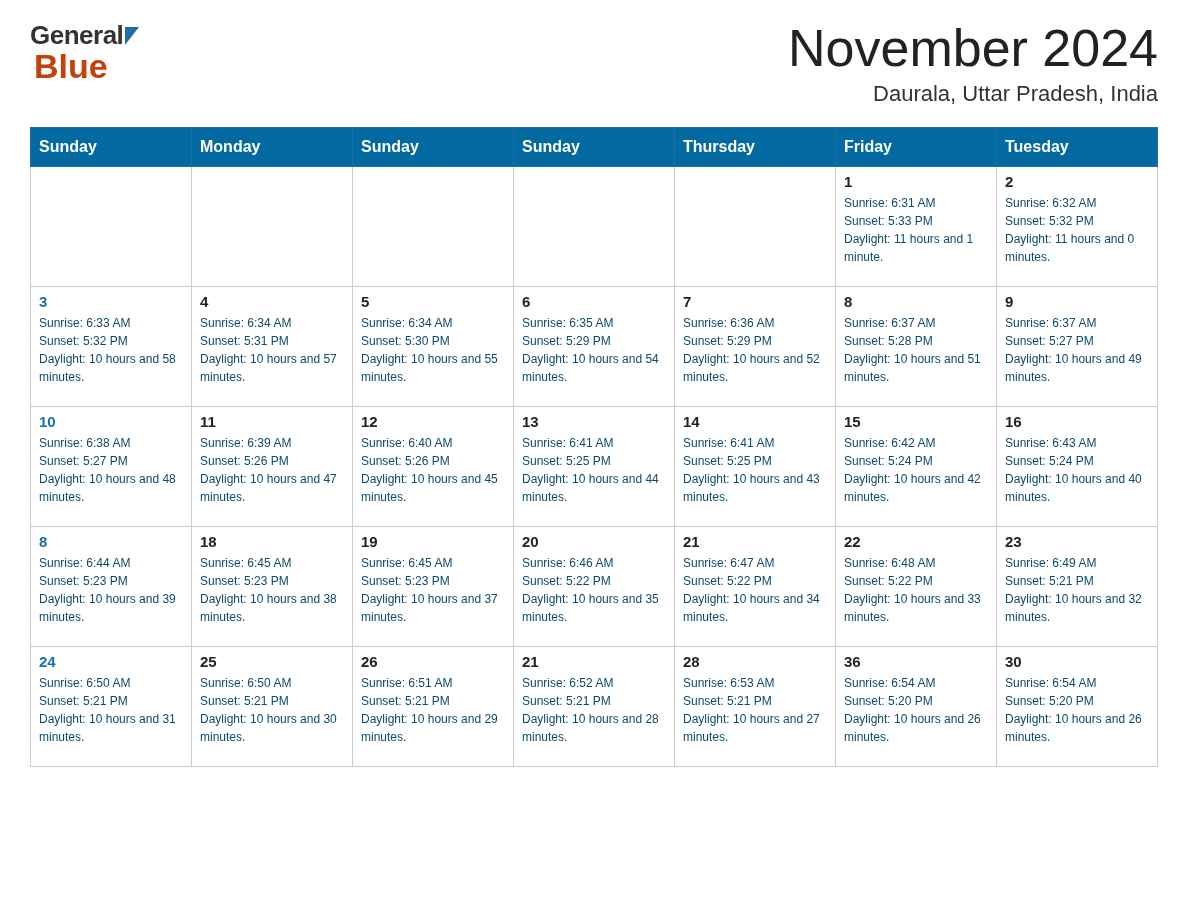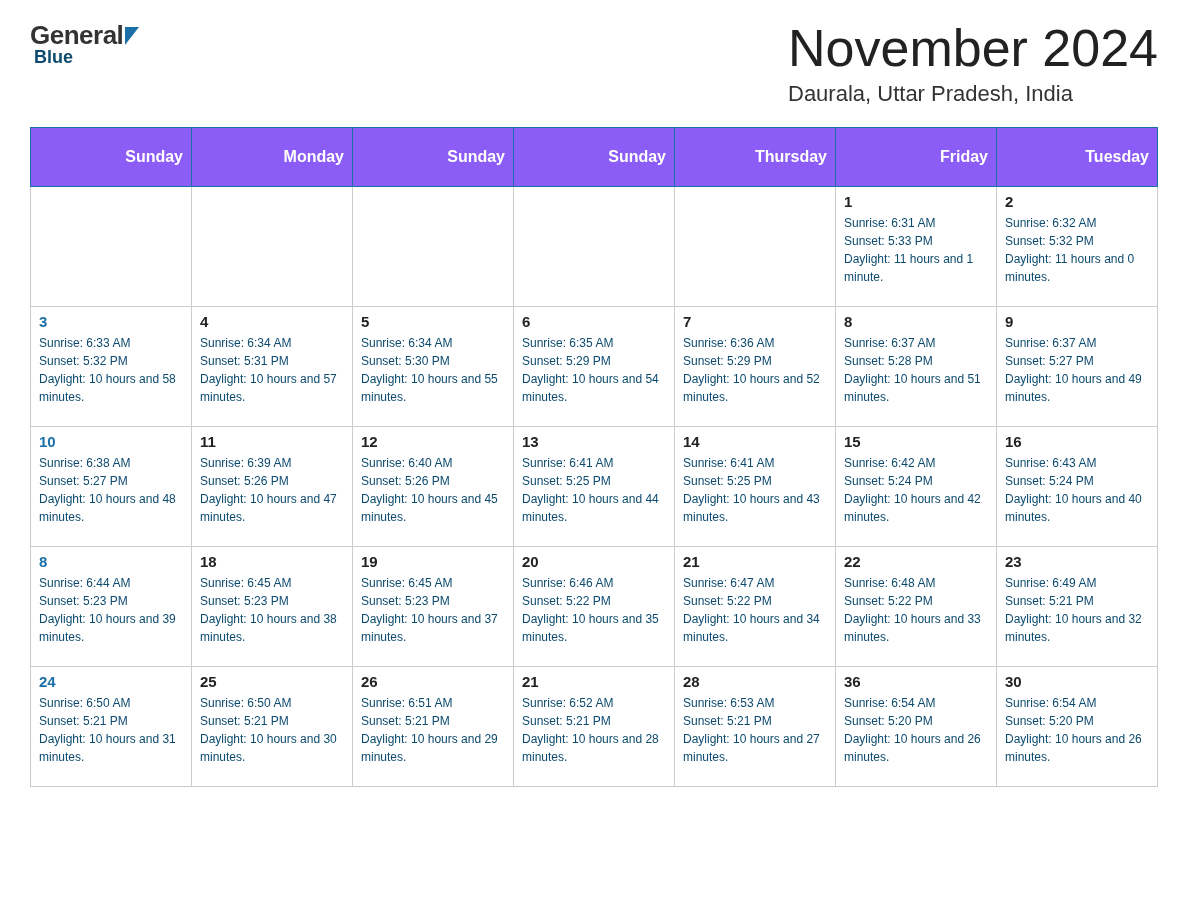--- a/index.html
+++ b/index.html
@@ -33,51 +33,52 @@
     }
     .logo-triangle {
       width: 0;
       height: 0;
       border-left: 14px solid #1a6fa8;
       border-top: 0px solid transparent;
       border-bottom: 18px solid transparent;
       margin-left: 2px;
     }
     .logo-blue {
-      font-size: 18px;
+      font-size: 34px;
       font-weight: bold;
-      color: #0c4a6e;
+      color: #c2410c;
       margin-top: -4px;
       margin-left: 4px;
     }
     .title-block {
+      text-align: right;
     }
     .month-title {
       font-size: 52px;
       font-weight: 300;
       color: #222;
       line-height: 1.1;
     }
     .location {
       font-size: 22px;
       color: #333;
       margin-top: 4px;
     }
     .calendar {
       width: 100%;
       border-collapse: collapse;
       table-layout: fixed;
     }
     .calendar thead tr th {
-      background-color: #8b5cf6;
+      background-color: #0369a1;
       color: #fff;
       font-size: 16px;
       font-weight: 600;
-      padding: 20px 8px;
-      text-align: right;
+      padding: 10px 8px;
+      text-align: left;
       border: 1px solid #1a6fa8;
     }
     .calendar tbody tr td {
       border: 1px solid #ccc;
       vertical-align: top;
       padding: 6px 8px;
       font-size: 12.5px;
       color: #333;
       height: 120px;
     }

